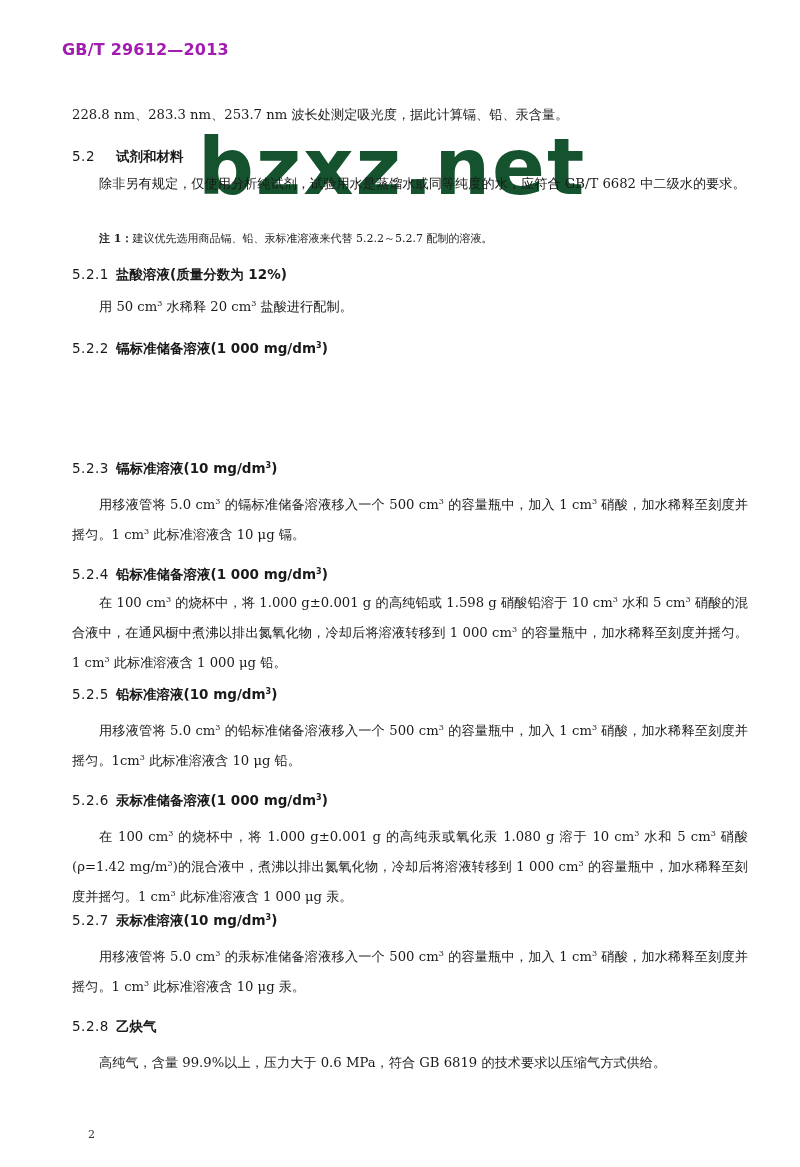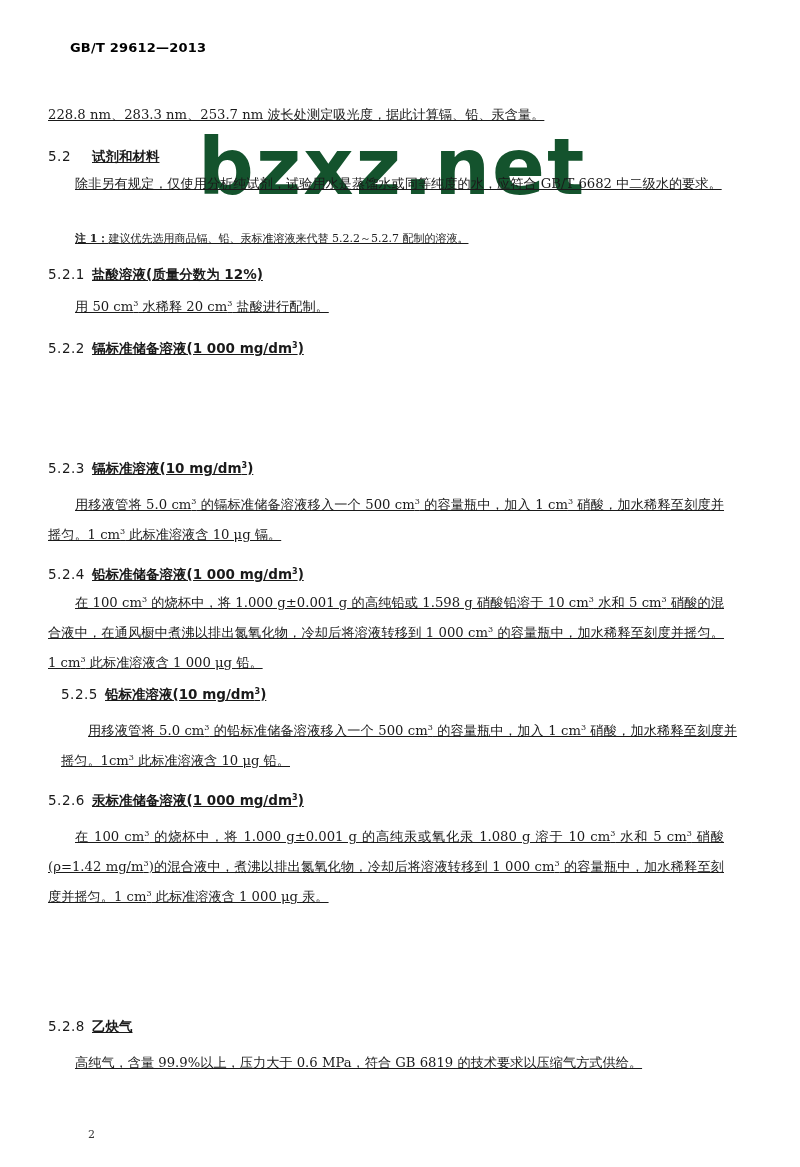--- a/index.html
+++ b/index.html
@@ -2,23 +2,23 @@
 <html><head>
 <meta charset="utf-8">
 <style>
   html, body { margin: 0; padding: 0; background: #ffffff; }
   body { width: 800px; height: 1167px; position: relative; overflow: hidden;
          font-family: "DejaVu Serif", "Liberation Serif", serif; color: #1a1a1a; }
   .page { position: absolute; left: 0; top: 0; width: 800px; height: 1167px; }
   .watermark { position: absolute; left: 198px; top: 128px; font-family: "DejaVu Sans", "Liberation Sans", sans-serif;
                font-weight: bold; font-size: 78px; color: #14532d; letter-spacing: 2px; line-height: 1; z-index: 0;
                user-select: none; }
-  .std-code { position: absolute; left: 70px; top: 40px; font-family: "DejaVu Sans", "Liberation Sans", sans-serif;
-              font-weight: bold; font-size: 13px; color: #000000; letter-spacing: 0.2px; }
-  .block { position: absolute; left: 48px; width: 676px; z-index: 1; text-decoration: underline; }
+  .std-code { position: absolute; left: 62px; top: 40px; font-family: "DejaVu Sans", "Liberation Sans", sans-serif;
+              font-weight: bold; font-size: 16px; color: #a21caf; letter-spacing: 0.2px; }
+  .block { position: absolute; left: 72px; width: 676px; z-index: 1; }
   .p { font-size: 13.2px; line-height: 30px; margin: 0; text-align: justify; text-align-last: left; }
   .indent { text-indent: 27px; }
   .heading { font-size: 13.5px; line-height: 20px; margin: 0; font-family: "DejaVu Sans", "Liberation Sans", sans-serif; }
   .heading .num { display: inline-block; width: 44px; font-weight: normal; letter-spacing: 0.5px; }
   .heading .title { font-weight: bold; }
   .note { font-size: 11px; line-height: 18px; margin: 0; padding-left: 27px; color: #222; }
   .note .lab { font-weight: bold; text-align: center; }
   sup { font-size: 8px; line-height: 0; vertical-align: 5px; }
   .page-num { position: absolute; left: 88px; top: 1128px; font-size: 11px; color: #333; }
 </style>
@@ -61,30 +61,34 @@
   <div class="block" style="top:458px;">
     <p class="heading"><span class="num">5.2.3</span><span class="title"><span>镉标准溶液(10 mg/dm</span><sup>3</sup><span>)</span></span></p>
     <p class="p indent" style="margin-top:12px;">用移液管将 5.0 cm<sup>3</sup> 的镉标准储备溶液移入一个 500 cm<sup>3</sup> 的容量瓶中，加入 1 cm<sup>3</sup> 硝酸，加水稀释至刻度并摇匀。1 cm<sup>3</sup> 此标准溶液含 10 μg 镉。</p>
   </div>
 
   <div class="block" style="top:564px;">
     <p class="heading"><span class="num">5.2.4</span><span class="title"><span>铅标准储备溶液(1 000 mg/dm</span><sup>3</sup><span>)</span></span></p>
     <p class="p indent" style="margin-top:4px;">在 100 cm<sup>3</sup> 的烧杯中，将 1.000 g±0.001 g 的高纯铅或 1.598 g 硝酸铅溶于 10 cm<sup>3</sup> 水和 5 cm<sup>3</sup> 硝酸的混合液中，在通风橱中煮沸以排出氮氧化物，冷却后将溶液转移到 1 000 cm<sup>3</sup> 的容量瓶中，加水稀释至刻度并摇匀。1 cm<sup>3</sup> 此标准溶液含 1 000 μg 铅。</p>
   </div>
 
-  <div class="block" style="top:684px;margin-left:13px;">
+  <div class="block" style="top:684px;">
     <p class="heading"><span class="num">5.2.5</span><span class="title"><span>铅标准溶液(10 mg/dm</span><sup>3</sup><span>)</span></span></p>
     <p class="p indent" style="margin-top:12px;">用移液管将 5.0 cm<sup>3</sup> 的铅标准储备溶液移入一个 500 cm<sup>3</sup> 的容量瓶中，加入 1 cm<sup>3</sup> 硝酸，加水稀释至刻度并摇匀。1cm<sup>3</sup> 此标准溶液含 10 μg 铅。</p>
   </div>
 
   <div class="block" style="top:790px;">
     <p class="heading"><span class="num">5.2.6</span><span class="title"><span>汞标准储备溶液(1 000 mg/dm</span><sup>3</sup><span>)</span></span></p>
     <p class="p indent" style="margin-top:12px;">在 100 cm<sup>3</sup> 的烧杯中，将 1.000 g±0.001 g 的高纯汞或氧化汞 1.080 g 溶于 10 cm<sup>3</sup> 水和 5 cm<sup>3</sup> 硝酸(ρ=1.42 mg/m<sup>3</sup>)的混合液中，煮沸以排出氮氧化物，冷却后将溶液转移到 1 000 cm<sup>3</sup> 的容量瓶中，加水稀释至刻度并摇匀。1 cm<sup>3</sup> 此标准溶液含 1 000 μg 汞。</p>
   </div>
 
+  <div class="block" style="top:910px;">
+    <p class="heading"><span class="num">5.2.7</span><span class="title"><span>汞标准溶液(10 mg/dm</span><sup>3</sup><span>)</span></span></p>
+    <p class="p indent" style="margin-top:12px;">用移液管将 5.0 cm<sup>3</sup> 的汞标准储备溶液移入一个 500 cm<sup>3</sup> 的容量瓶中，加入 1 cm<sup>3</sup> 硝酸，加水稀释至刻度并摇匀。1 cm<sup>3</sup> 此标准溶液含 10 μg 汞。</p>
+  </div>
 
   <div class="block" style="top:1016px;">
     <p class="heading"><span class="num">5.2.8</span><span class="title"><span>乙炔气</span><sup></sup><span></span></span></p>
     <p class="p indent" style="margin-top:12px;">高纯气，含量 99.9%以上，压力大于 0.6 MPa，符合 GB 6819 的技术要求以压缩气方式供给。</p>
   </div>
 
   <div class="page-num">2</div>
 </div>
 
 </body></html>

